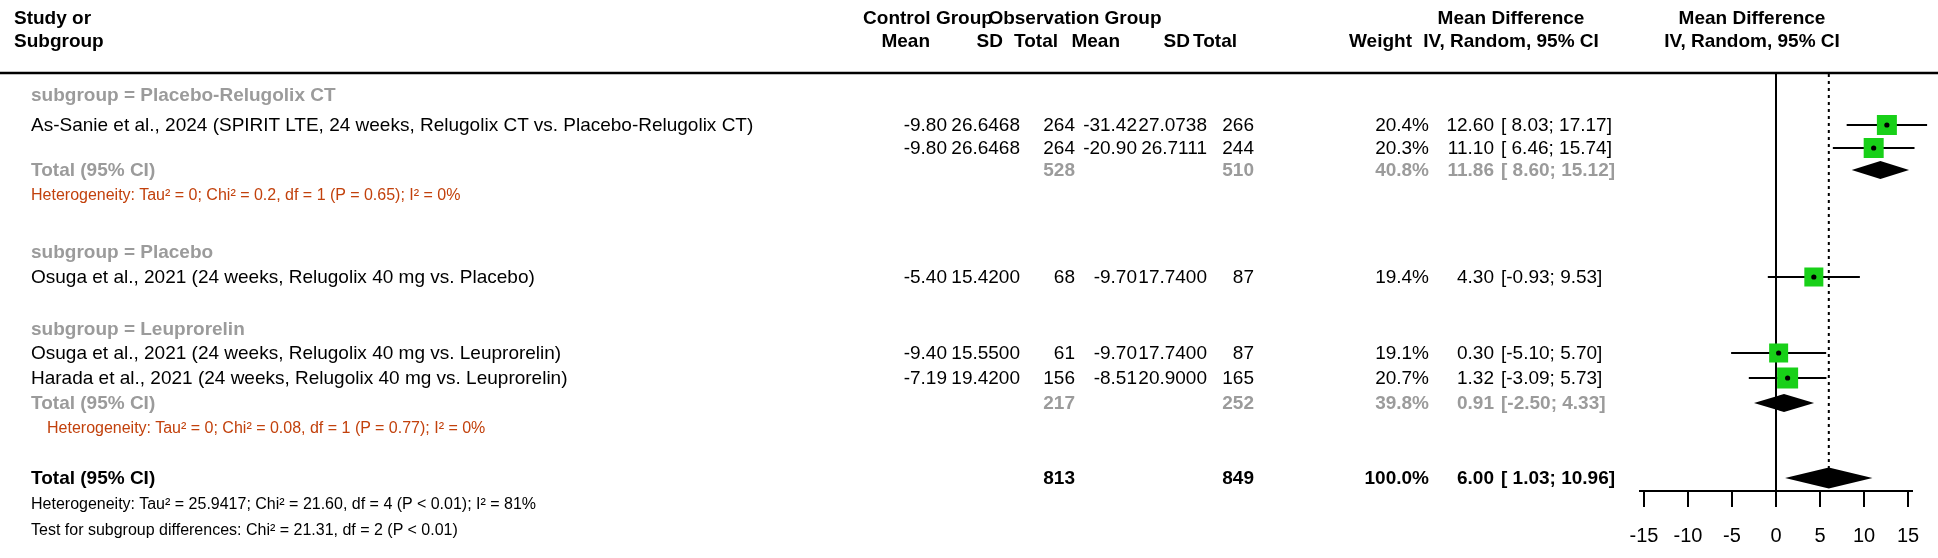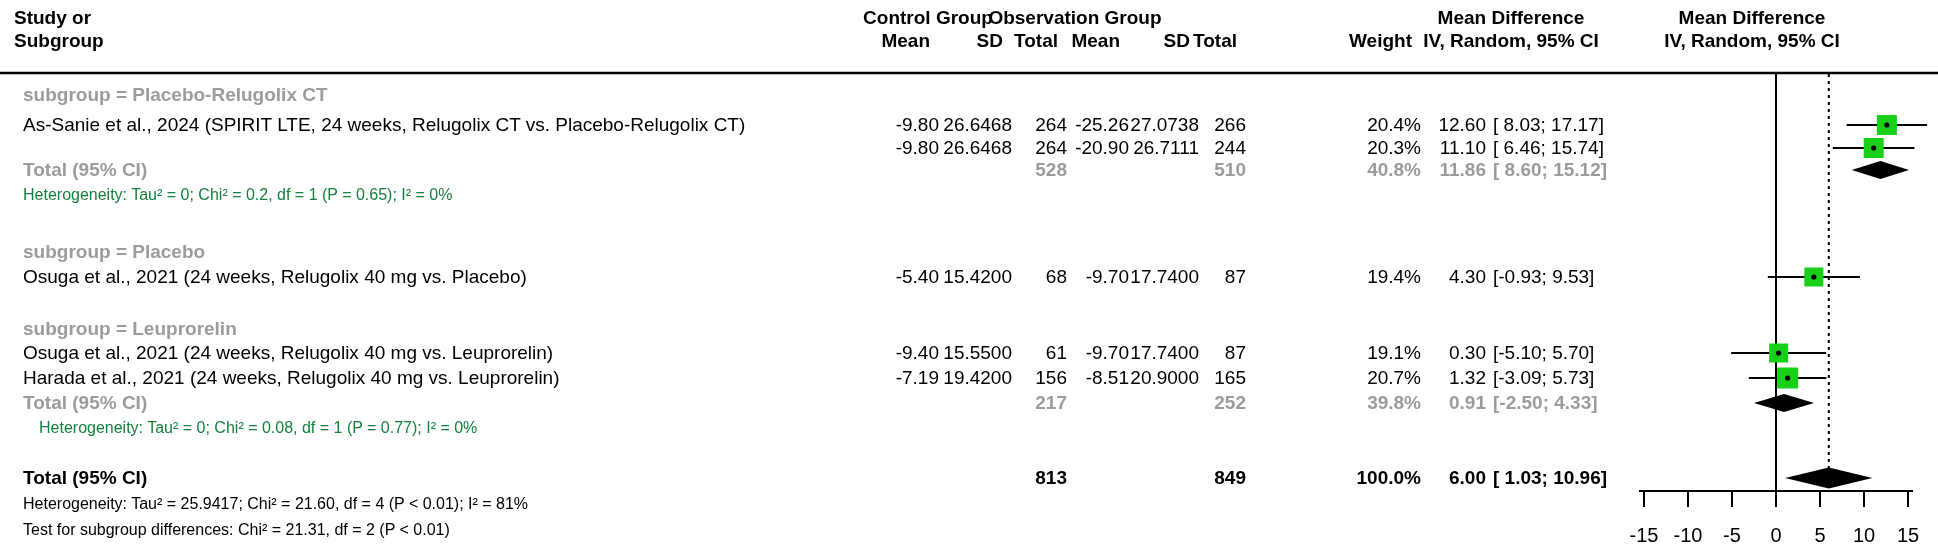--- a/index.html
+++ b/index.html
@@ -1,23 +1,23 @@
 <!DOCTYPE html>
 <html><head>
 <meta charset="utf-8">
 <style>
   *{margin:0;padding:0;box-sizing:border-box;}
   html,body{background:#fff;}
   body{font-family:"Liberation Sans",sans-serif;}
   #canvas{position:relative;width:1938px;height:558px;background:#fff;overflow:hidden;font-size:19px;color:#000;border-radius:11px;}
   .hcell{position:absolute;font-weight:bold;white-space:nowrap;line-height:23px;}
-  .frow{position:absolute;left:9px;width:1640px;height:24px;line-height:24px;white-space:nowrap;}
+  .frow{position:absolute;left:17px;width:1640px;height:24px;line-height:24px;white-space:nowrap;}
   .k-het,.k-footnote{height:20px;line-height:20px;font-size:16px;}
   .k-subgroup,.k-total{color:#9b9b9b;font-weight:bold;}
-  .k-het{color:#15803d;text-align:center;}
+  .k-het{color:#c2410c;text-align:center;}
   .k-grand{font-weight:bold;}
   .row-label{position:absolute;left:14px;}
   .cell{position:absolute;text-align:right;}
   .col-cmean{left:820px;width:110px;}
   .col-csd{left:913px;width:90px;}
   .col-ctotal{left:968px;width:90px;}
   .col-omean{left:1010px;width:110px;}
   .col-osd{left:1100px;width:90px;}
   .col-ototal{left:1147px;width:90px;}
   .col-weight{left:1312px;width:100px;}
@@ -53,21 +53,21 @@
 
   <div id="rows">
       <div class="frow k-subgroup" style="top: 83px;">
         <span class="row-label">subgroup = Placebo-Relugolix CT</span>
       </div>
       <div class="frow k-study" style="top: 113px;">
         <span class="row-label">As-Sanie et al., 2024 (SPIRIT LTE, 24 weeks, Relugolix CT vs. Placebo-Relugolix CT)</span>
         <span class="cell col-cmean">-9.80</span>
         <span class="cell col-csd">26.6468</span>
         <span class="cell col-ctotal">264</span>
-        <span class="cell col-omean">-25.26</span>
+        <span class="cell col-omean">-31.42</span>
         <span class="cell col-osd">27.0738</span>
         <span class="cell col-ototal">266</span>
         <span class="cell col-weight">20.4%</span>
         <span class="cell col-est">12.60</span>
         <span class="cell col-ci">[ 8.03; 17.17]</span>
       </div>
       <div class="frow k-study" style="top: 136px;">
         <span class="cell col-cmean">-9.80</span>
         <span class="cell col-csd">26.6468</span>
         <span class="cell col-ctotal">264</span>

